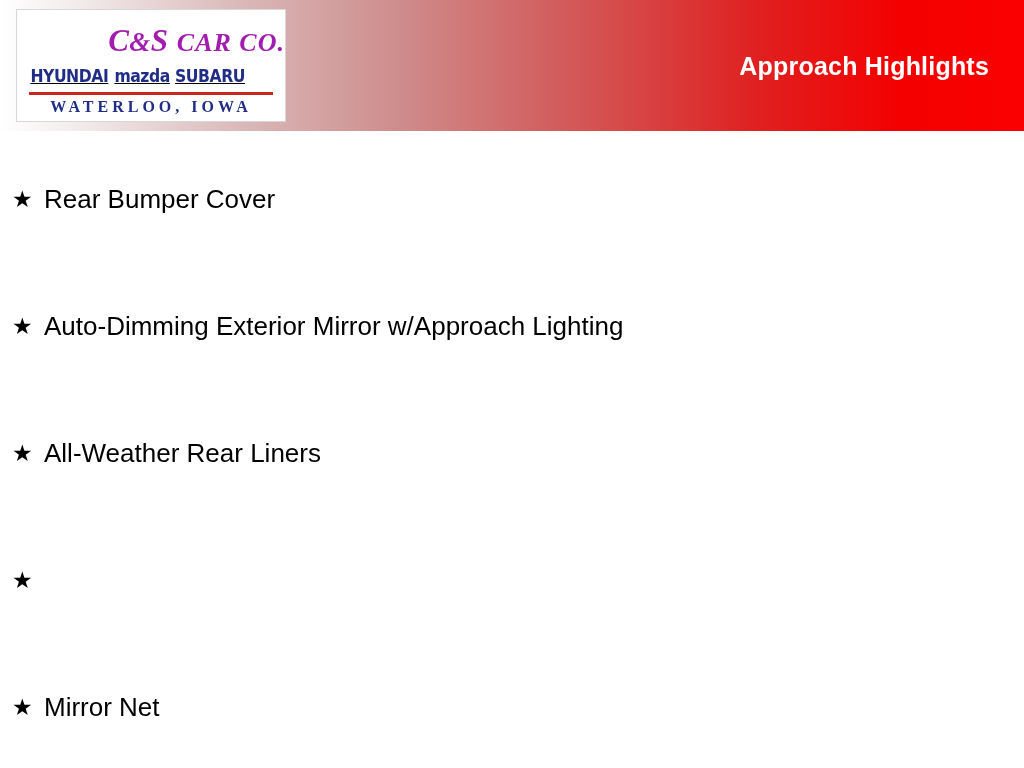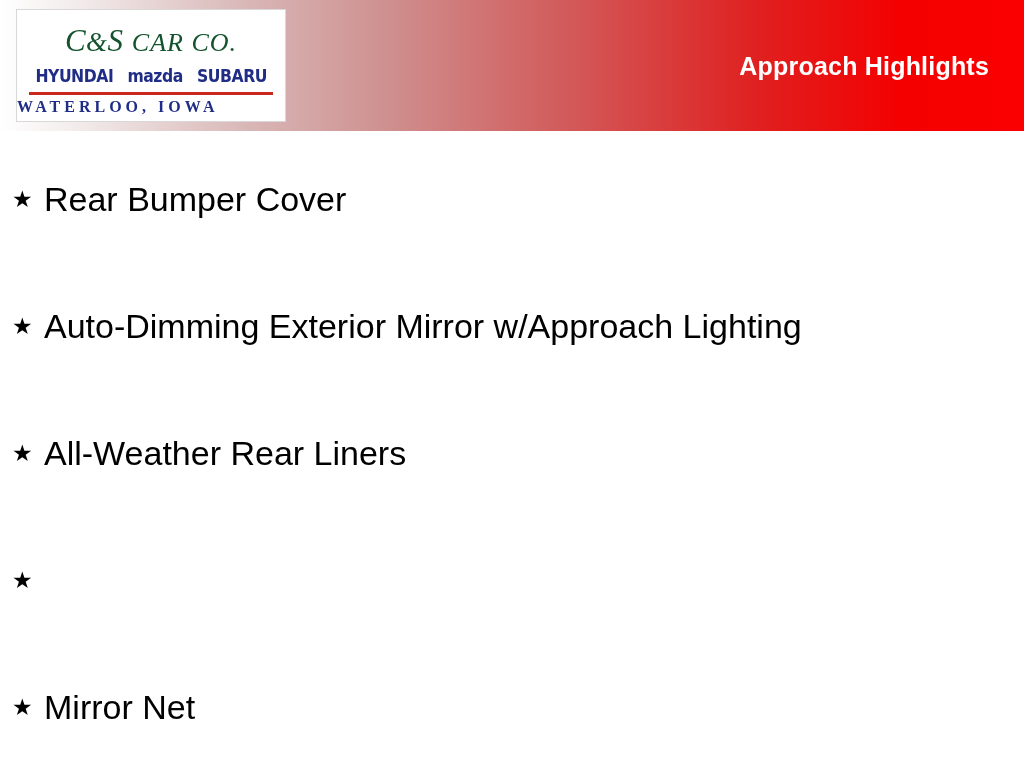--- a/index.html
+++ b/index.html
@@ -43,46 +43,46 @@
     background: #ffffff;
     border: 1px solid #d8d8d8;
     box-sizing: border-box;
     overflow: hidden;
   }
   .logo-line1 {
     position: absolute;
     left: 0;
     right: 0;
     top: 13px;
-    text-align: center;
-    color: #14532d;
+    text-align: right;
+    color: #a21caf;
     font-family: "Liberation Serif", serif;
     font-size: 31px;
-    font-weight: normal;
+    font-weight: bold;
     font-style: italic;
     letter-spacing: 0.5px;
     white-space: nowrap;
   }
   .logo-line1 .amp {
     font-size: 27px;
   }
   .logo-line1 .carco {
     font-size: 26px;
     letter-spacing: 1px;
   }
   .logo-band {
     position: absolute;
     left: 10px;
     right: 10px;
     top: 54px;
     height: 24px;
     display: flex;
     align-items: center;
-    justify-content: center;
-    gap: 9px;
+    justify-content: flex-start;
+    text-decoration: underline;
   }
   .logo-band span {
     color: #1f2d86;
     font-family: "DejaVu Sans", sans-serif;
     font-size: 17px;
     font-weight: bold;
     letter-spacing: -0.5px;
     transform: scaleX(0.92);
   }
   .logo-rule {
@@ -91,21 +91,21 @@
     right: 12px;
     top: 82px;
     height: 3px;
     background: #c9281f;
   }
   .logo-line3 {
     position: absolute;
     left: 0;
     right: 0;
     top: 88px;
-    text-align: left;
+    text-align: center;
     color: #1f2d86;
     font-family: "Liberation Serif", serif;
     font-size: 16px;
     font-weight: bold;
     letter-spacing: 4px;
     white-space: nowrap;
   }
 
   
   .content {
@@ -128,21 +128,21 @@
     flex: 0 0 auto;
     width: 32px;
     color: #000000;
     font-size: 23px;
     line-height: 34px;
     text-align: left;
   }
   .bullet-text {
     flex: 1 1 auto;
     color: #000000;
-    font-size: 34px;
+    font-size: 26px;
     line-height: 34px;
     white-space: nowrap;
   }
 </style>
 </head>
 <body>
 
 <div class="header">
 
   <div class="logo">

